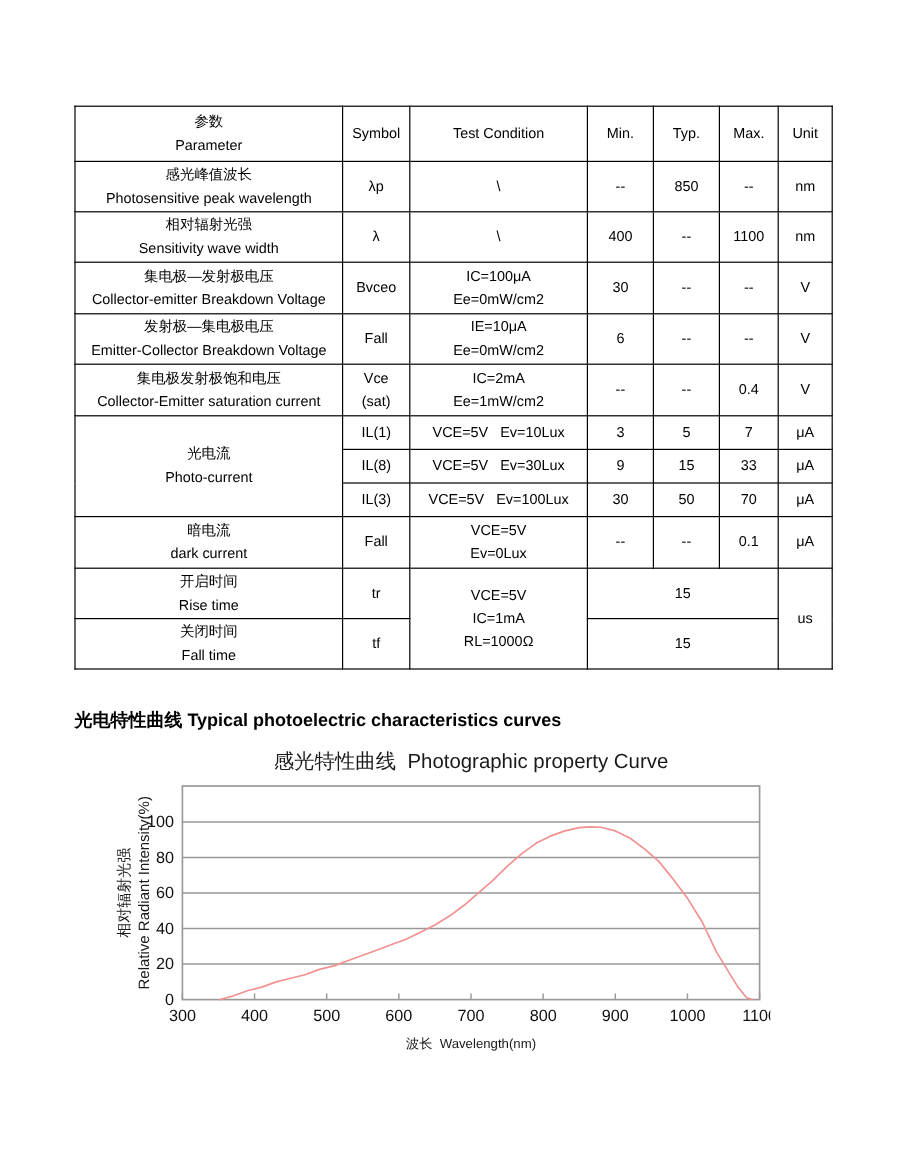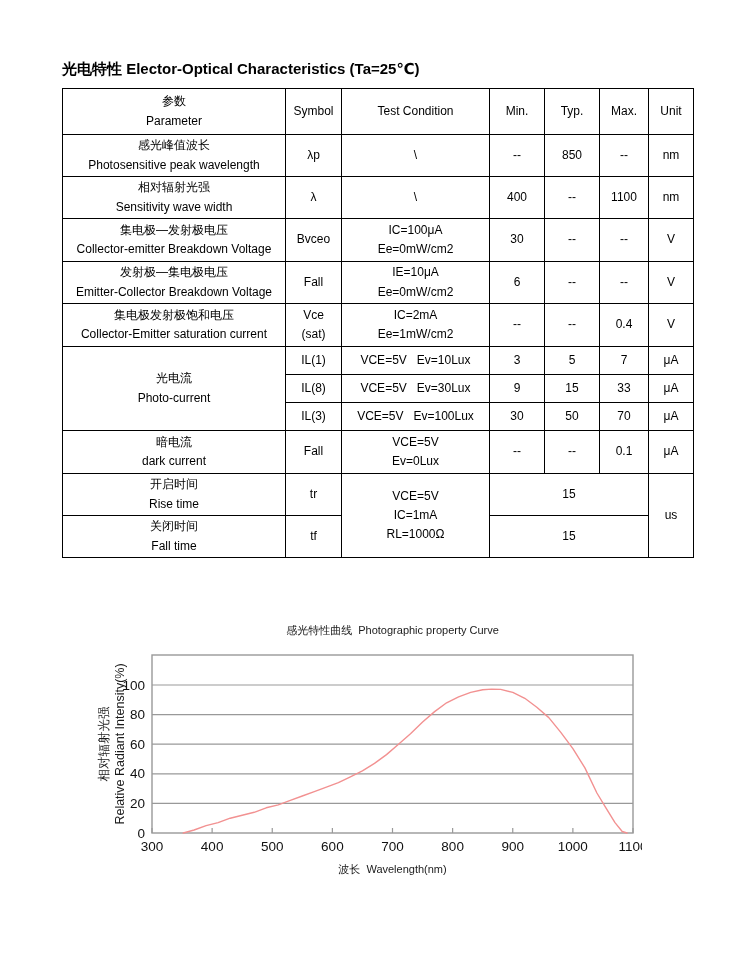--- a/index.html
+++ b/index.html
@@ -1,36 +1,35 @@
 <!DOCTYPE html>
 <html><head>
 <meta charset="utf-8">
 <style>
   html,body{margin:0;padding:0;background:#ffffff;}
   .page{position:relative;width:750px;height:970px;background:#fff;overflow:hidden;
         font-family:"Liberation Sans","DejaVu Sans",sans-serif;color:#000;}
   .sec-title{position:absolute;left:62px;margin:0;font-size:15px;font-weight:bold;white-space:nowrap;}
   .t1{top:60px;}
   .t2{top:591px;}
-  .chart-title{position:absolute;top:623px;left:152px;width:481px;text-align:center;font-size:11px;color:#1a1a1a;}
+  .chart-title{position:absolute;top:623px;left:152px;width:481px;text-align:center;font-size:17px;color:#1a1a1a;}
   table.spec{position:absolute;left:62px;top:88px;width:631px;border-collapse:collapse;table-layout:fixed;}
   table.spec td{border:1px solid #000;text-align:center;vertical-align:middle;
                 font-size:12px;line-height:1.6;padding:0 2px;overflow:hidden;}
   .h45{height:46px}.h42{height:42px}.h43{height:43px}.h28{height:28px}
   #curve-svg{position:absolute;left:62px;top:645px;}
   .ylabel{position:absolute;left:112px;top:744px;transform:translate(-50%,-50%) rotate(-90deg);
           text-align:center;font-size:12.5px;line-height:1.3;white-space:nowrap;color:#1a1a1a;}
   .xlabel{position:absolute;left:152px;top:862px;width:481px;text-align:center;font-size:11px;color:#1a1a1a;}
 </style>
 </head>
 <body>
 
 <div class="page">
 
-  <h2 class="sec-title t1">光电特性 Elector-Optical Characteristics (Ta=25℃)</h2>
 
   <table class="spec">
     <colgroup>
       <col style="width:223px">
         <col style="width:56px">
         <col style="width:148px">
       <col style="width:55px">
         <col style="width:55px">
         <col style="width:49px">
         <col style="width:45px">
@@ -189,20 +188,21 @@
         <td>
           <div>关闭时间</div>
           <div>Fall time</div>
         </td>
         <td>tf</td>
         <td colspan="3">15</td>
       </tr>
     </tbody>
   </table>
 
+  <h2 class="sec-title t2">光电特性曲线 Typical photoelectric characteristics curves</h2>
 
   <div class="chart-title">感光特性曲线&nbsp; Photographic property Curve</div>
 
   <svg id="curve-svg" width="580" height="215">
       <line x1="90" x2="571" y1="158.4" y2="158.4" stroke="#999999" stroke-width="1.2"></line>
       <line x1="90" x2="571" y1="128.8" y2="128.8" stroke="#999999" stroke-width="1.2"></line>
       <line x1="90" x2="571" y1="99.2" y2="99.2" stroke="#999999" stroke-width="1.2"></line>
       <line x1="90" x2="571" y1="69.6" y2="69.6" stroke="#999999" stroke-width="1.2"></line>
       <line x1="90" x2="571" y1="40" y2="40" stroke="#999999" stroke-width="1.2"></line>
       <rect x="90" y="10" width="481" height="178" fill="none" stroke="#999999" stroke-width="1.4"></rect>

